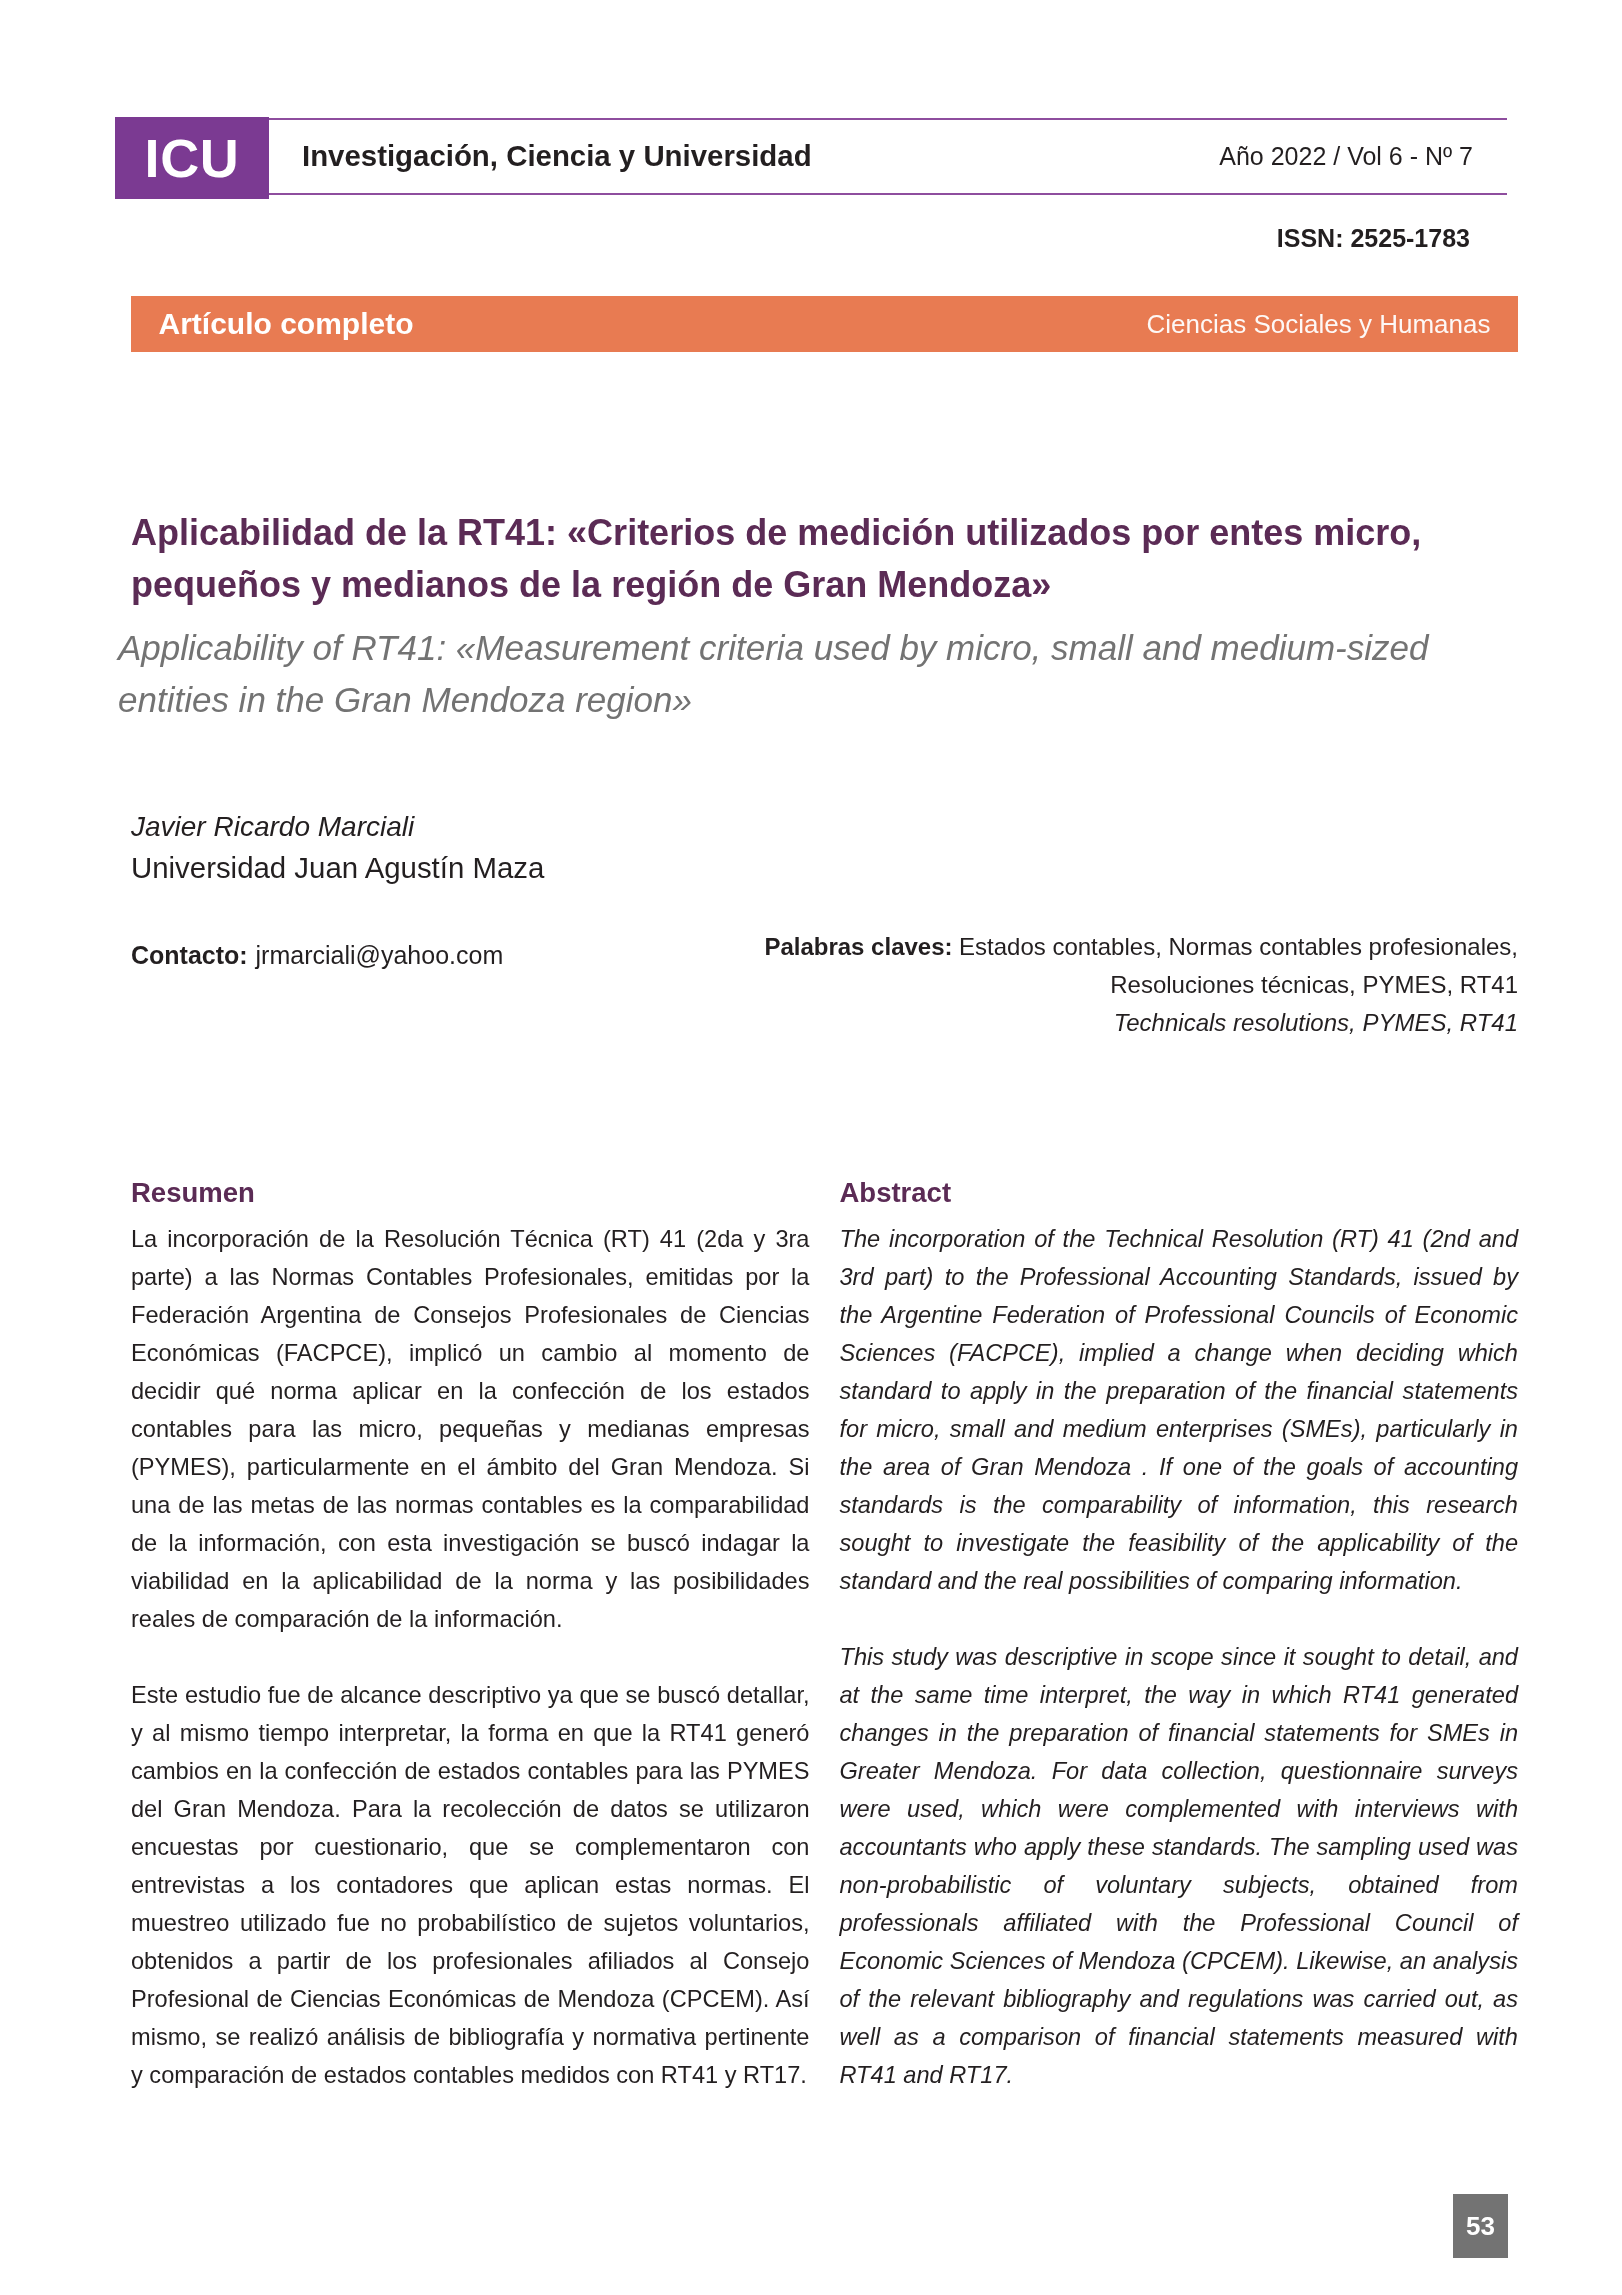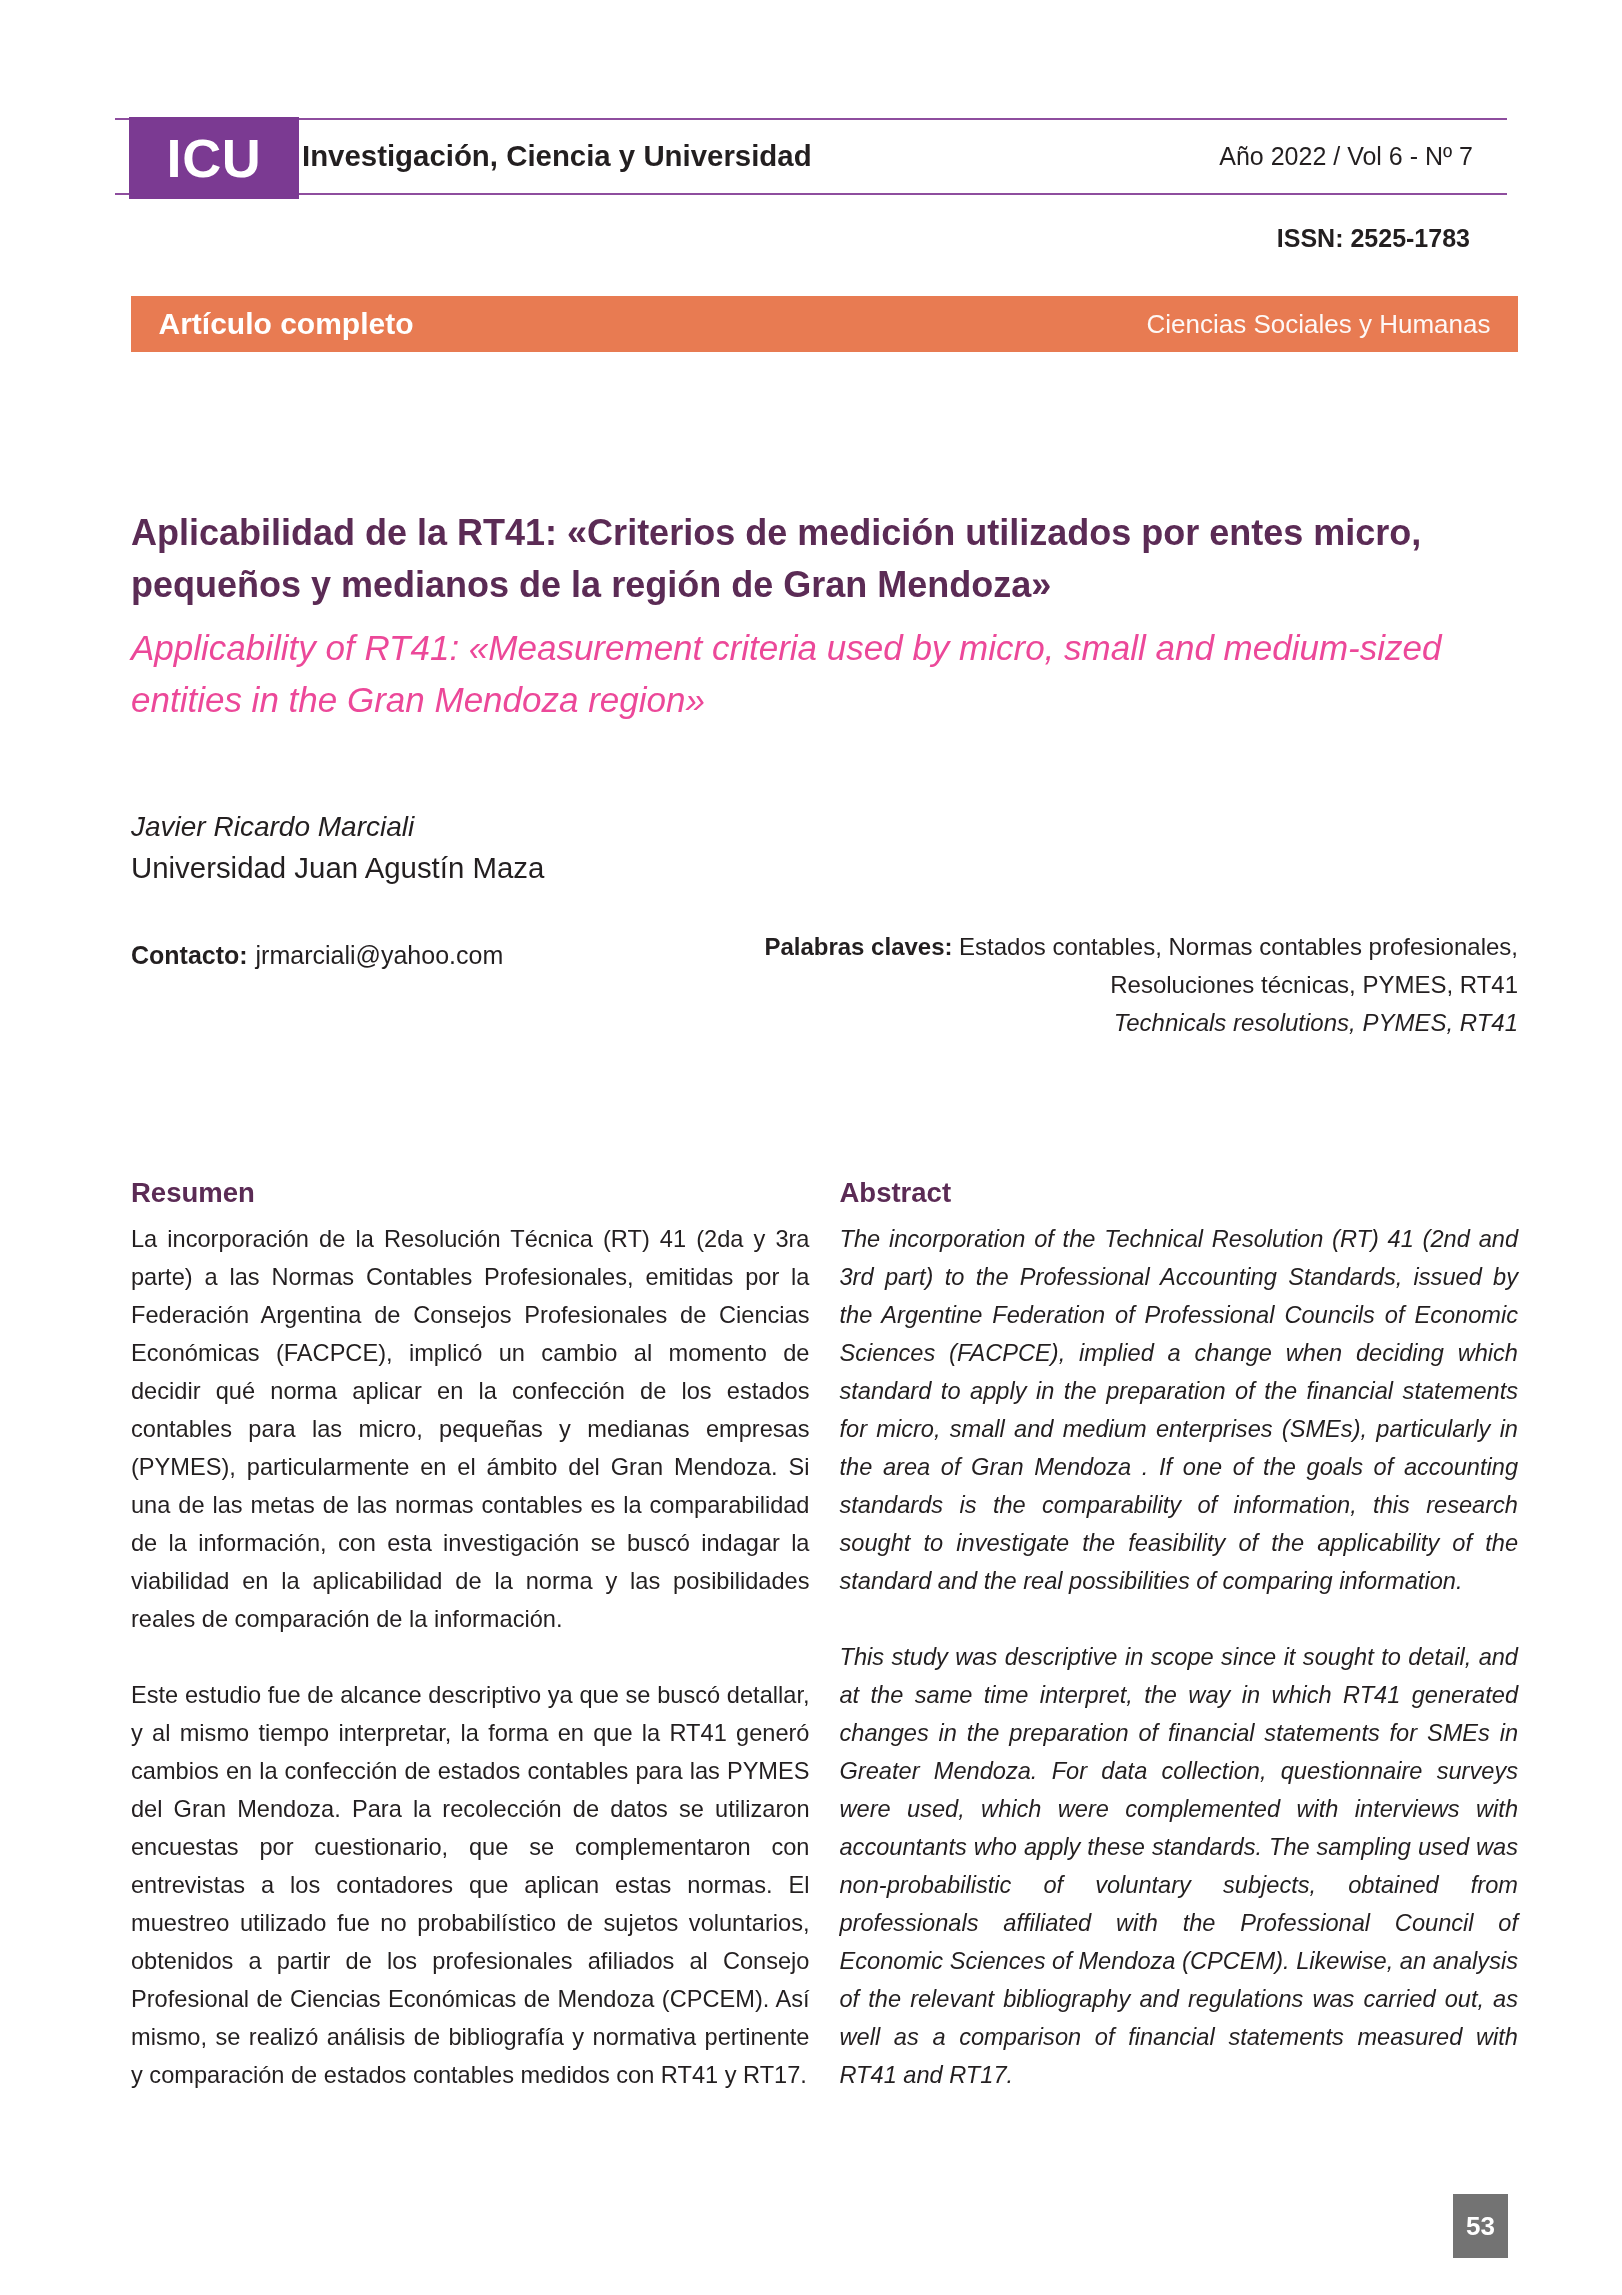--- a/index.html
+++ b/index.html
@@ -18,23 +18,23 @@
     position:absolute;
     left:115px; top:118px;
     width:1392px; height:77px;
     border-top:2.6px solid #8e4d9e;
     border-bottom:2.6px solid #8e4d9e;
     box-sizing:border-box;
   }
   .logo-box{
     position:absolute;
     left:0; top:-2.6px;
-    width:170px; height:82px;
+    width:154px; height:82px;
     background:#7b3a92;
-    display:flex; align-items:center; justify-content:center;margin-left:14px;
+    display:flex; align-items:center; justify-content:center;
   }
   .logo-box span{
     color:#ffffff;
     font-size:54px;
     font-weight:700;
     letter-spacing:0.7px;
   }
   .journal-name{
     position:absolute;
     left:187px; top:0;
@@ -92,27 +92,27 @@
     position:absolute;
     left:131px; top:483px;
     width:1387px;
     font-size:36px;
     font-weight:700;
     line-height:52px;
     color:#5b2b55;
   }
   .title-en{
     position:absolute;
-    left:131px; top:622px;
+    left:118px; top:622px;
     width:1387px;
     font-size:35px;
     font-weight:400;
     font-style:italic;
     line-height:52px;
-    color:#ec4899;
+    color:#737373;
   }
 
   
   .author-block{
     position:absolute;
     left:131px; top:806px;
     line-height:41px;
   }
   .author-name{
     font-size:28px;

